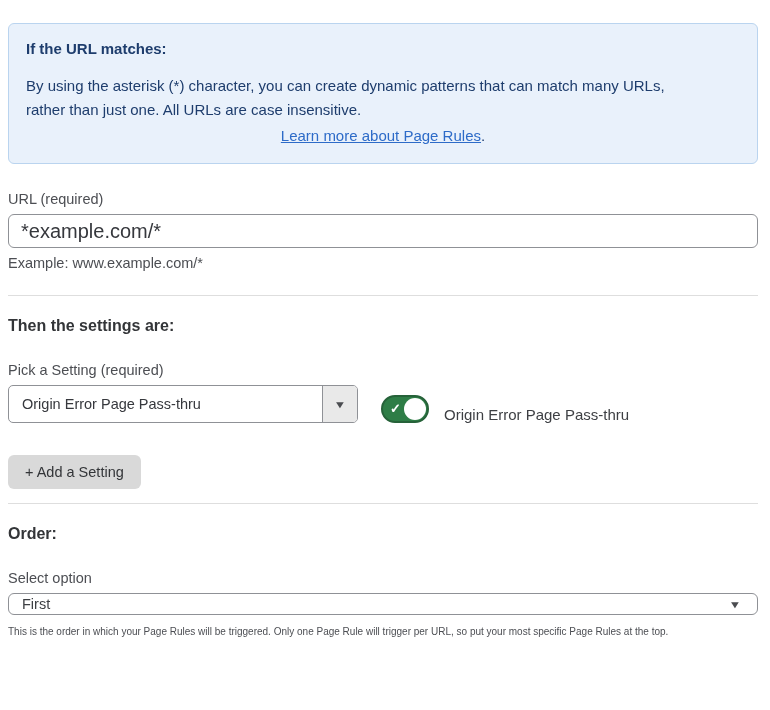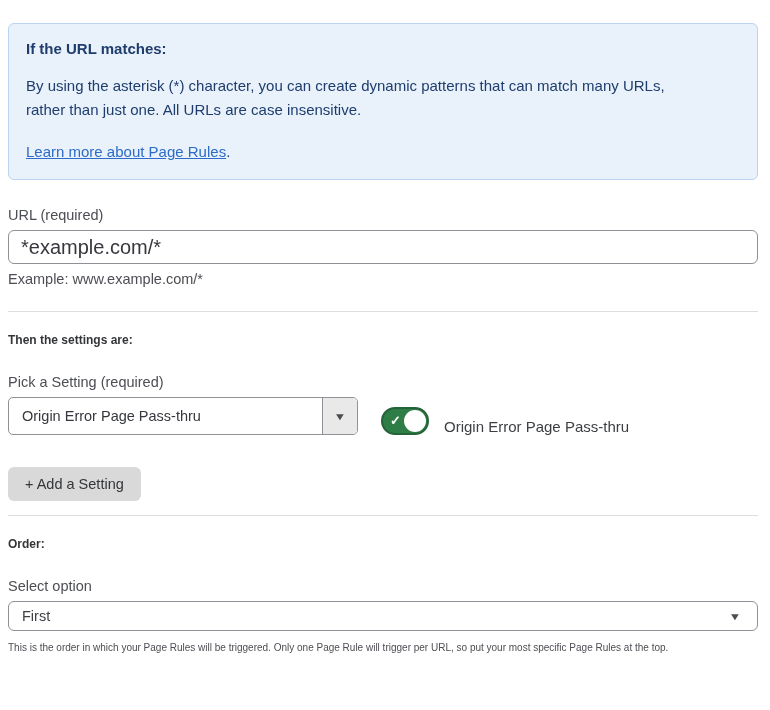--- a/index.html
+++ b/index.html
@@ -26,21 +26,21 @@
     background: #e9f1fb;
     border: 1px solid #bad4ef;
     border-radius: 6px;
     padding: 13px 17px 15px 17px;
     color: #1e3d6d;
     font-size: 15px;
     line-height: 1.6;
   }
   .info-heading { font-weight: 700; margin-bottom: 13px; }
   .info-body { max-width: 676px; }
-  .info-link-row { margin-top: 18px; }
+  .info-link-row { margin-top: 2px; text-align: center; }
   .info-link { color: #2d6bc8; text-decoration: underline; cursor: pointer; }
   .info-link-suffix { color: #1e3d6d; }
 
   .field-label {
     font-size: 14.5px;
     color: #4c4e53;
     margin-top: 27px;
     margin-bottom: 7px;
   }
   .text-input {
@@ -63,21 +63,21 @@
 
   .divider {
     border: none;
     border-top: 1px solid #dedede;
     margin: 0;
   }
   .divider-1 { margin-top: 24px; }
   .divider-2 { margin-top: 14px; }
 
   .section-heading {
-    font-size: 12px;
+    font-size: 16px;
     font-weight: 700;
     color: #333538;
     margin-top: 21px;
   }
 
   
   .setting-row {
     display: flex;
     align-items: flex-end;
     margin-top: 0;
@@ -163,21 +163,21 @@
     color: #333538;
     background: #d9d9d9;
     cursor: pointer;
   }
   .btn-add-setting { margin-top: 32px; text-align: right; }
 
   
   .order-select {
     position: relative;
     width: 100%;
-    height: 30px;
+    height: 22px;
     border: 1px solid #8f9196;
     border-radius: 6px;
     background: #fff;
     display: flex;
     align-items: center;
     padding-left: 13px;
     font-size: 14.5px;
     color: #3d3f43;
     cursor: pointer;
   }

